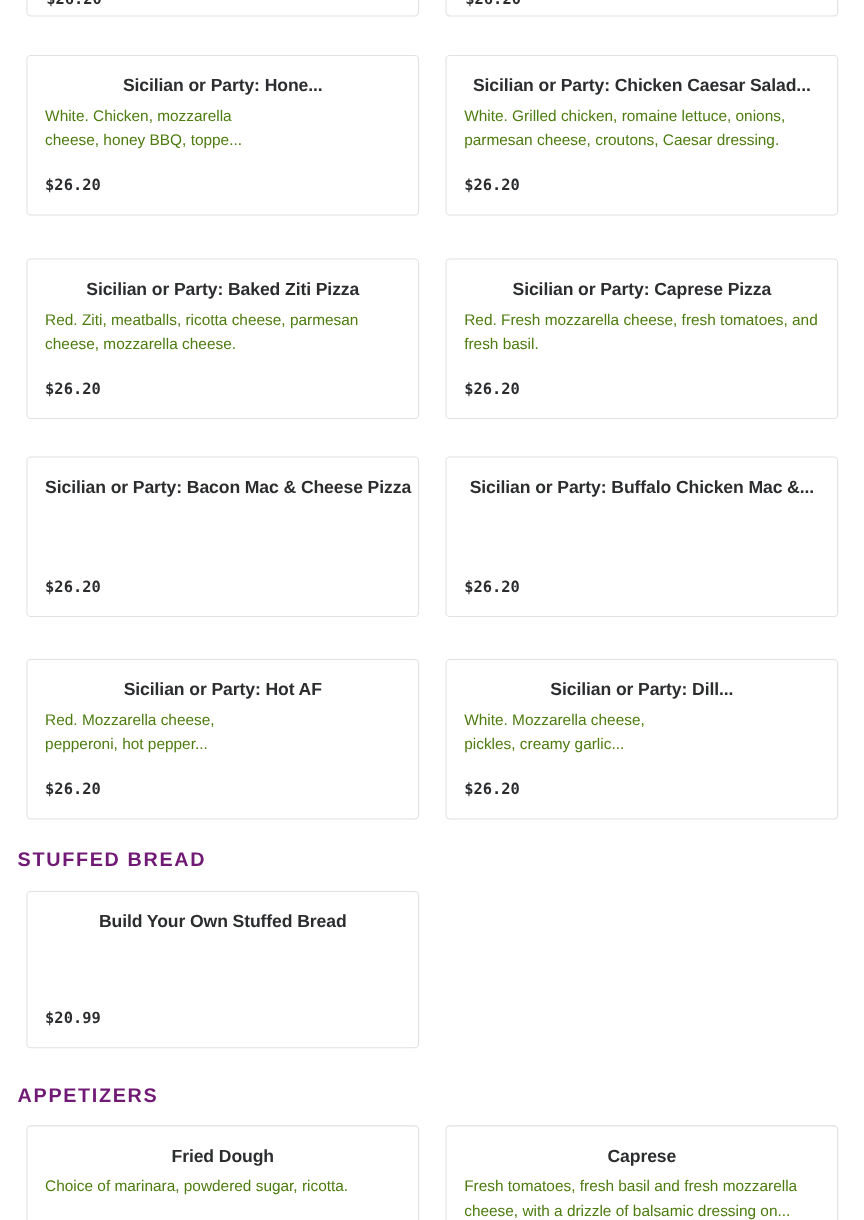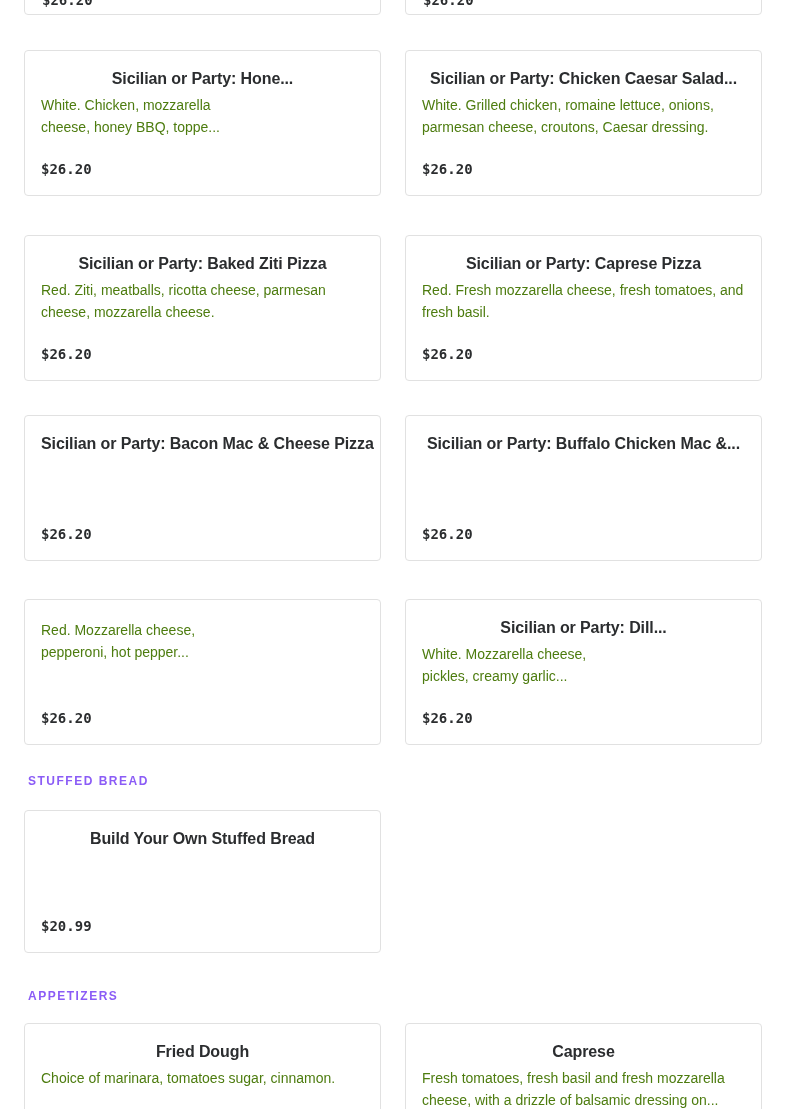--- a/index.html
+++ b/index.html
@@ -57,26 +57,26 @@
     line-height: 18px;
   }
   .clipped .price {
     position: absolute;
     left: 17px;
     top: 116px;
     margin: 0;
   }
   .section-header {
     position: absolute;
-    left: 28px;
+    left: 16px;
     margin: 0;
-    font-size: 12px;
+    font-size: 18px;
     font-weight: 800;
     letter-spacing: 1.5px;
-    color: #8b5cf6;
+    color: #701a75;
     line-height: 20px;
   }
 </style>
 </head>
 <body>
 
 <div class="page">
 
   <div class="row" style="top:-126px">
     <div class="card clipped">
@@ -125,20 +125,21 @@
     </div>
     <div class="card">
       <div class="title">Sicilian or Party: Buffalo Chicken Mac &amp;...</div>
       <div class="desc"></div>
       <div class="price">$26.20</div>
     </div>
   </div>
 
   <div class="row" style="top:599px">
     <div class="card">
+      <div class="title">Sicilian or Party: Hot AF</div>
       <div class="desc">Red. Mozzarella cheese,
 pepperoni, hot pepper...</div>
       <div class="price">$26.20</div>
     </div>
     <div class="card">
       <div class="title">Sicilian or Party: Dill...</div>
       <div class="desc">White. Mozzarella cheese,
 pickles, creamy garlic...</div>
       <div class="price">$26.20</div>
     </div>
@@ -152,21 +153,21 @@
       <div class="desc"></div>
       <div class="price">$20.99</div>
     </div>
   </div>
 
   <h2 class="section-header" style="top:986px">APPETIZERS</h2>
 
   <div class="row" style="top:1023px">
     <div class="card">
       <div class="title">Fried Dough</div>
-      <div class="desc">Choice of marinara, tomatoes sugar, cinnamon.</div>
+      <div class="desc">Choice of marinara, powdered sugar, ricotta.</div>
     </div>
     <div class="card">
       <div class="title">Caprese</div>
       <div class="desc">Fresh tomatoes, fresh basil and fresh mozzarella
 cheese, with a drizzle of balsamic dressing on...</div>
     </div>
   </div>
 
 </div>
 

